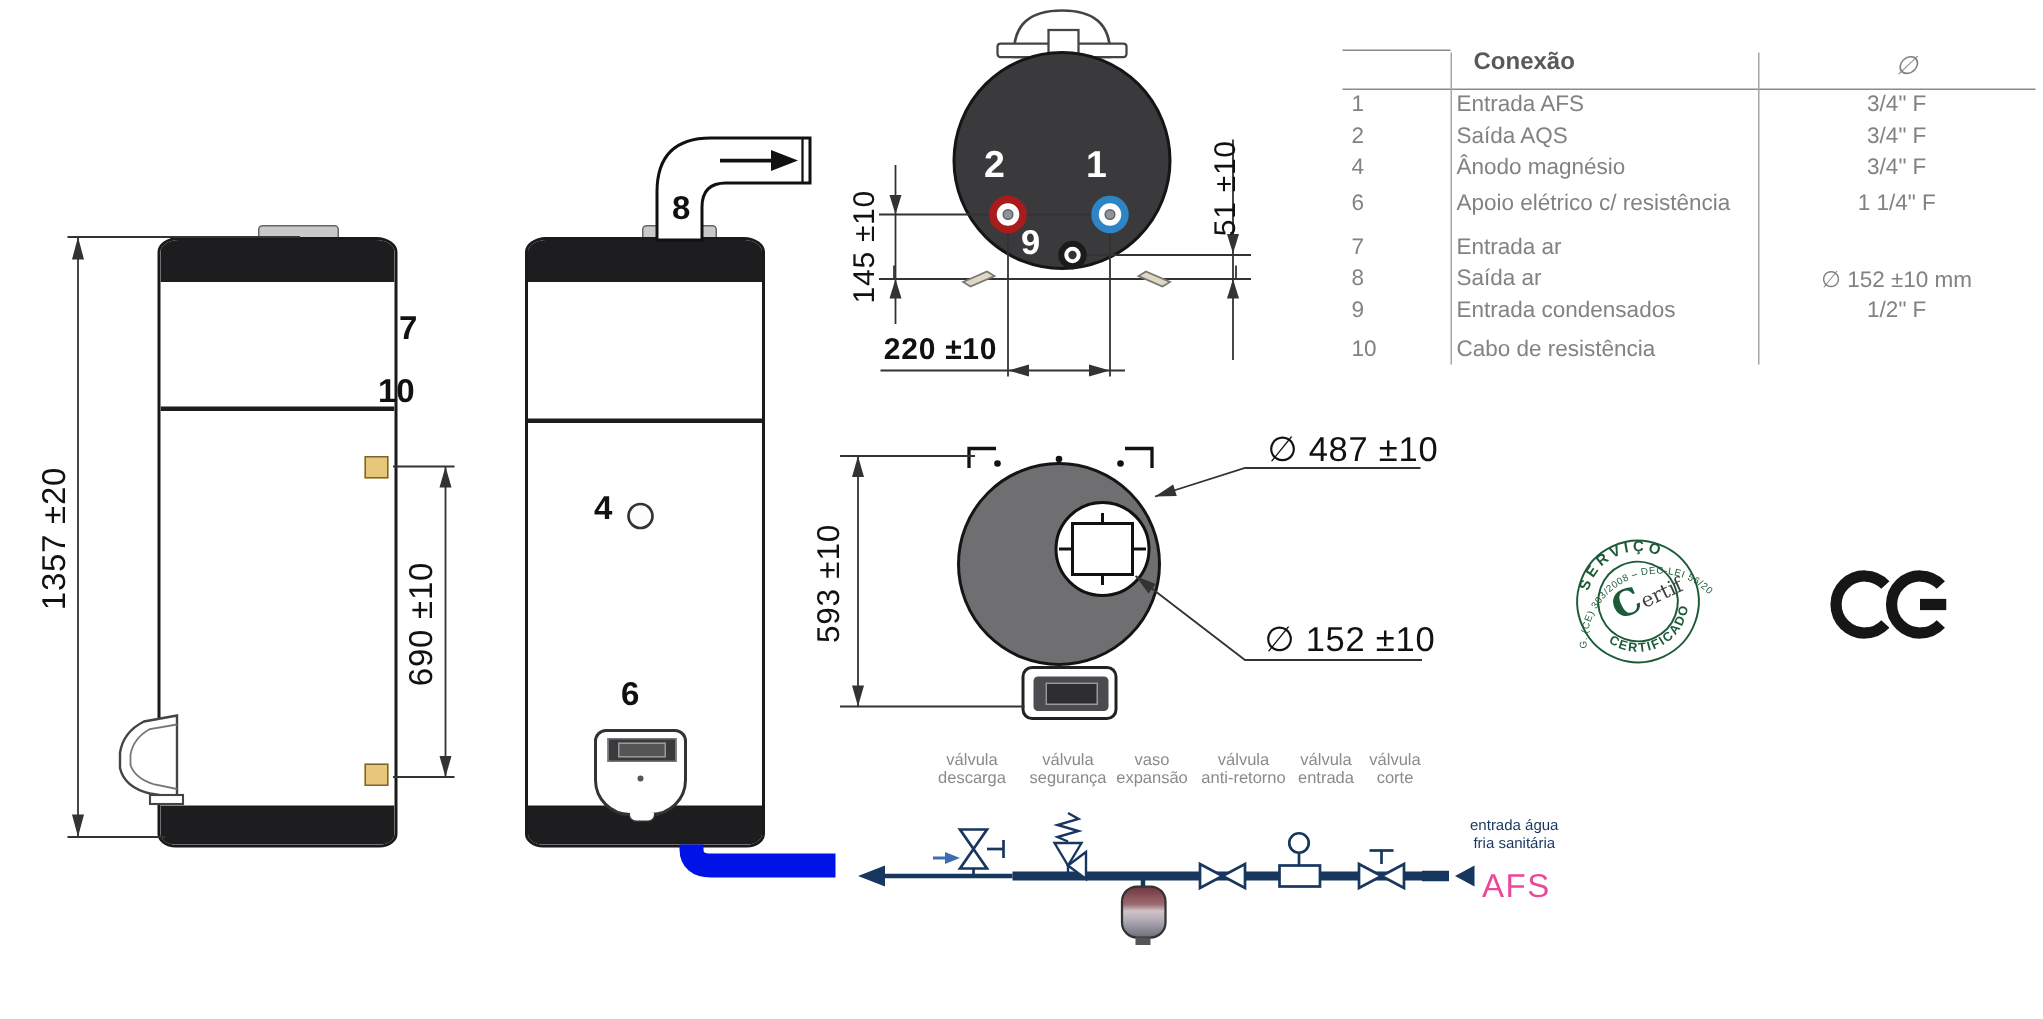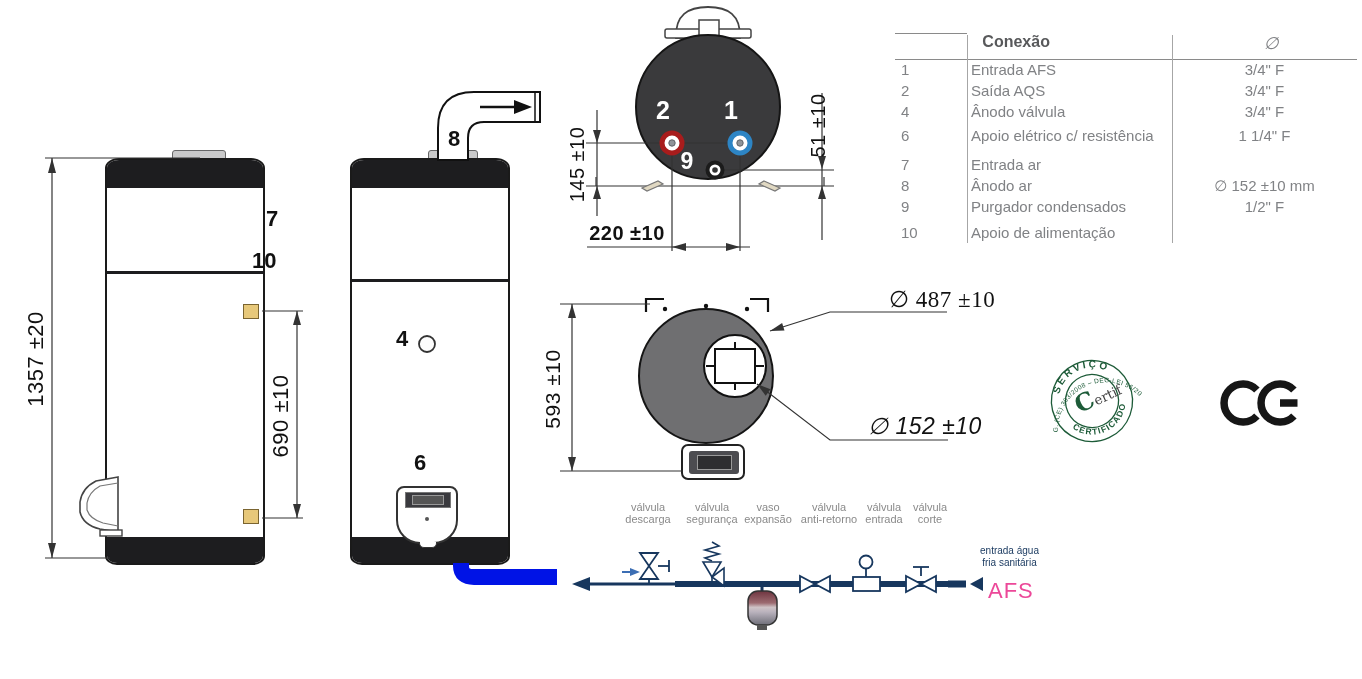--- a/index.html
+++ b/index.html
@@ -131,46 +131,46 @@
       <div class="c-label">Entrada AFS</div>
       <div class="c-val">3/4" F</div>
     </div>
     <div class="trow">
       <div class="c-num">2</div>
       <div class="c-label">Saída AQS</div>
       <div class="c-val">3/4" F</div>
     </div>
     <div class="trow">
       <div class="c-num">4</div>
-      <div class="c-label">Ânodo válvula</div>
+      <div class="c-label">Ânodo magnésio</div>
       <div class="c-val">3/4" F</div>
     </div>
     <div class="trow tall">
       <div class="c-num">6</div>
       <div class="c-label">Apoio elétrico c/ resistência</div>
       <div class="c-val">1 1/4" F</div>
     </div>
     <div class="trow gap">
       <div class="c-num">7</div>
       <div class="c-label">Entrada ar</div>
       <div class="c-val"></div>
     </div>
     <div class="trow">
       <div class="c-num">8</div>
-      <div class="c-label">Ânodo ar</div>
+      <div class="c-label">Saída ar</div>
       <div class="c-val">∅ 152 ±10 mm</div>
     </div>
     <div class="trow">
       <div class="c-num">9</div>
-      <div class="c-label">Purgador condensados</div>
+      <div class="c-label">Entrada condensados</div>
       <div class="c-val">1/2" F</div>
     </div>
     <div class="trow gap2">
       <div class="c-num">10</div>
-      <div class="c-label">Apoio de alimentação</div>
+      <div class="c-label">Cabo de resistência</div>
       <div class="c-val"></div>
     </div>
   </div>
 
   <svg class="overlay" width="1362" height="679" viewBox="0 0 1362 679">
     <defs>
       <linearGradient id="gradVessel" x1="0" y1="0" x2="0" y2="1">
         <stop offset="0" stop-color="#6f3540"></stop>
         <stop offset="0.35" stop-color="#9c6a70"></stop>
         <stop offset="0.48" stop-color="#cfc3c6"></stop>
@@ -363,22 +363,22 @@
       <line x1="1280" y1="403" x2="1297.5" y2="403"></line>
     </g>
   </svg>
 
   <div class="dim big rot" style="left:-24px;top:346px;width:120px;">1357 ±20</div>
   <div class="dim big rot" style="left:221px;top:403px;width:120px;">690 ±10</div>
   <div class="dim rot" style="left:522px;top:153px;width:110px;">145 ±10</div>
   <div class="dim rot" style="left:768px;top:114px;width:100px;">51 ±10</div>
   <div class="dim rot" style="left:498px;top:377px;width:110px;font-size:21px;">593 ±10</div>
   <div class="dim" style="left:581px;top:222px;width:92px;font-weight:bold;">220 ±10</div>
-  <div class="dia-label" style="left:889px;top:286px;font-family:Liberation Serif, serif;">∅ 487 ±10</div>
-  <div class="dia-label" style="left:868px;top:413px;font-style:italic;">∅ 152 ±10</div>
+  <div class="dia-label" style="left:845px;top:286px;">∅ 487 ±10</div>
+  <div class="dia-label" style="left:843px;top:413px;">∅ 152 ±10</div>
 
   <div class="callout" style="left:266px;top:206px;">7</div>
   <div class="callout" style="left:252px;top:248px;">10</div>
   <div class="callout" style="left:448px;top:126px;">8</div>
   <div class="callout" style="left:396px;top:326px;">4</div>
   <div class="callout" style="left:414px;top:450px;">6</div>
 
   <div class="sch-label" style="left:613px;">
     <div>válvula</div>
     <div>descarga</div>

